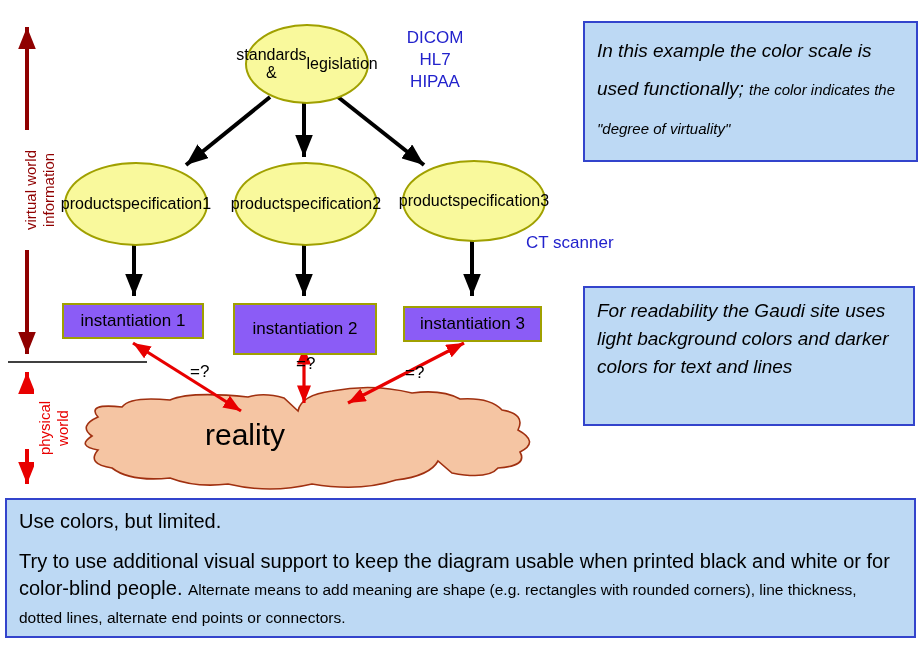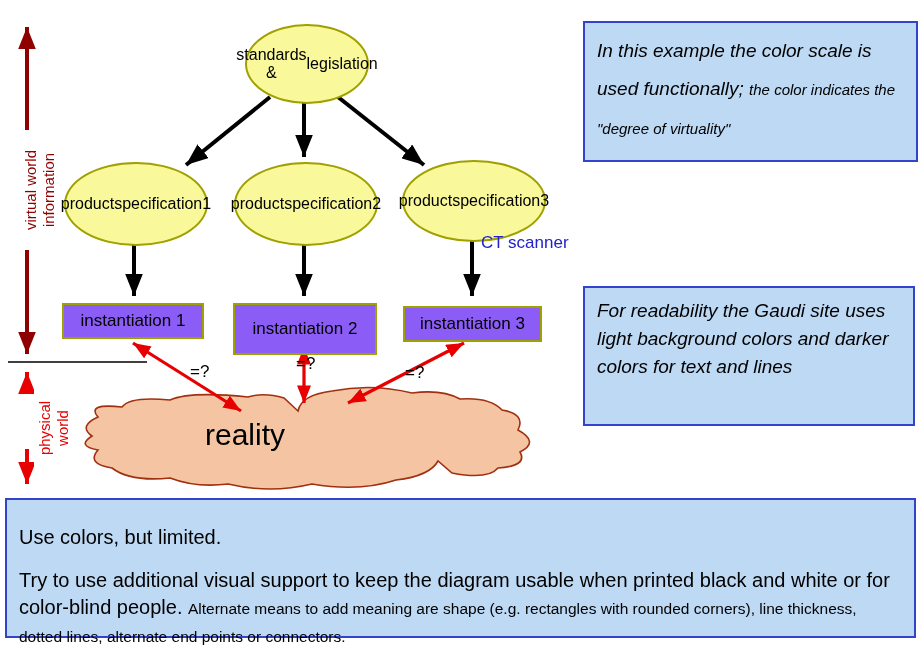--- a/index.html
+++ b/index.html
@@ -30,21 +30,21 @@
   
   .note{
     position:absolute;background:#bdd9f4;border:2px solid #3344cc;box-sizing:border-box;
     color:#000;
   }
   .note-italic{font-style:italic;}
   .note1{padding:9px 16px 0 12px;font-size:19px;line-height:38px;}
   .note1 .small{font-size:15px;}
   .note2{padding:9px 10px 0 12px;font-size:19px;line-height:28px;}
   .bottom-note{padding:8px 12px 0 12px;font-size:20px;line-height:27px;}
-  .bottom-note p{margin:16px 0 13px 0;}
+  .bottom-note p{margin:0 0 13px 0;}
   .bottom-note .small{font-size:15.5px;}
 </style>
 </head>
 <body>
 
 <div id="stage">
 
   <svg width="570" height="500" viewBox="0 0 570 500">
     <defs>
       <marker id="ab" orient="auto" markerUnits="strokeWidth" markerWidth="6" markerHeight="4.4" refX="5.5" refY="2.2" viewBox="0 0 6 4.4">
@@ -152,21 +152,26 @@
   <div class="inst" style="left:62px;top:303px;width:142px;height:36px;">
       <span>instantiation 1</span>
     </div>
   <div class="inst" style="left:233px;top:303px;width:144px;height:52px;">
       <span>instantiation 2</span>
     </div>
   <div class="inst" style="left:403px;top:306px;width:139px;height:36px;">
       <span>instantiation 3</span>
     </div>
 
-  <div class="abs bluetext" style="left:481px;top:232px;width:110px;text-align:left;">CT scanner</div>
+  <div class="abs bluetext" style="left:385px;top:27px;width:100px;">
+    <div>DICOM</div>
+    <div>HL7</div>
+    <div>HIPAA</div>
+  </div>
+  <div class="abs bluetext" style="left:526px;top:232px;width:110px;text-align:left;">CT scanner</div>
 
   <div class="eq" style="left:190px;top:362px;">=?</div>
   <div class="eq" style="left:296px;top:354px;">=?</div>
   <div class="eq" style="left:405px;top:363px;">=?</div>
 
   <div class="reality-label" style="left:205px;top:418px;width:200px;">reality</div>
 
   <div class="note note-italic note1" style="left:583px;top:21px;width:335px;height:141px;">
     <span>In this example the color scale is used functionally;</span>
     <span class="small">the color indicates the "degree of virtuality"</span>

